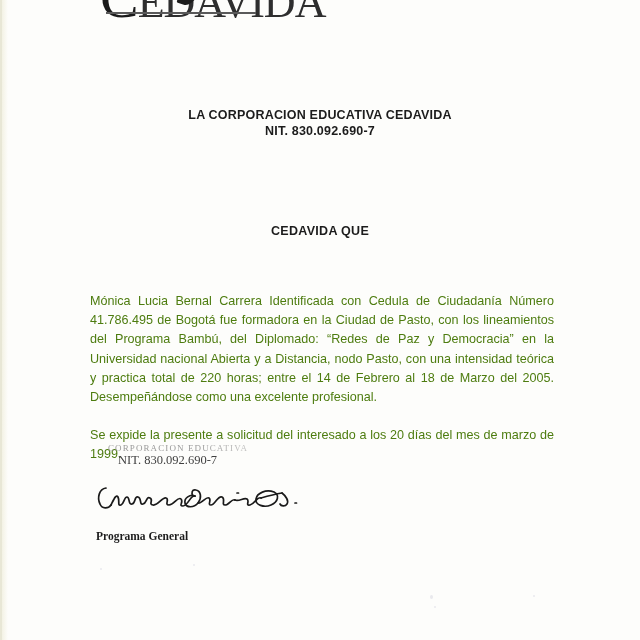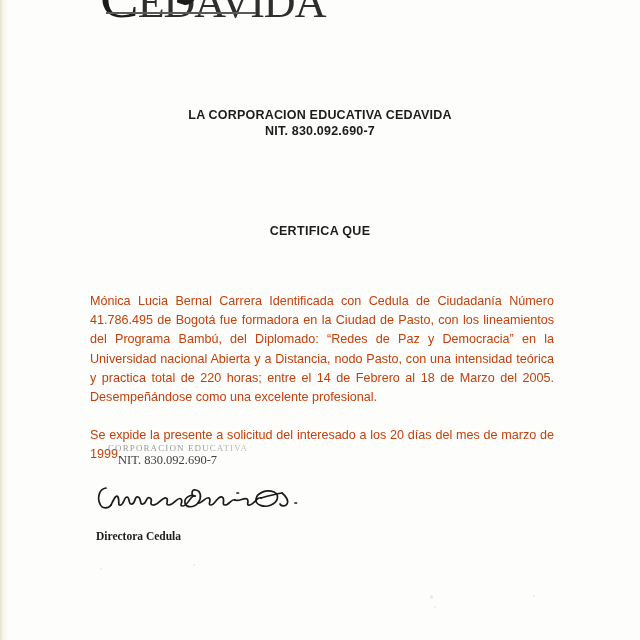--- a/index.html
+++ b/index.html
@@ -96,21 +96,21 @@
   #certifica  { top: 224px; font-size: 12.5px; letter-spacing: 0.3px; }
 
   
   #body-text {
     position: absolute;
     left: 90px;
     top: 292px;
     width: 464px;
     font-size: 12.6px;
     line-height: 19.2px;
-    color: #c2410c;
+    color: #4d7c0f;
     text-align: justify;
     text-justify: inter-word;
   }
   #body-text p {
     margin: 0;
   }
   #body-text p.gap {
     margin-top: 19px;
   }
 
@@ -199,21 +199,21 @@
 
   <div id="logo-block">
     <div id="logo-text"><span id="logo-cap">C</span><span>EDAVIDA</span></div>
     <div id="logo-swash"></div>
     <div id="logo-underline"></div>
   </div>
 
   <div class="center-head" id="org-line-1">LA CORPORACION EDUCATIVA CEDAVIDA</div>
   <div class="center-head" id="org-line-2">NIT. 830.092.690-7</div>
 
-  <div class="center-head" id="certifica">CERTIFICA QUE</div>
+  <div class="center-head" id="certifica">CEDAVIDA QUE</div>
 
   <div id="body-text">
     <p>Mónica Lucia Bernal Carrera Identificada con Cedula de Ciudadanía Número 41.786.495 de Bogotá fue formadora en la Ciudad de Pasto, con los lineamientos del Programa Bambú, del Diplomado: “Redes de Paz y Democracia” en  la Universidad nacional Abierta y a Distancia, nodo Pasto, con una intensidad teórica y practica  total de 220 horas;  entre  el 14 de Febrero al 18 de Marzo del 2005. Desempeñándose como  una excelente profesional.</p>
     <p class="gap">Se expide la presente a solicitud del interesado a los 20 días del mes de marzo de 1999.</p>
   </div>
 
   <div id="stamp">
     <div id="stamp-top">CORPORACION EDUCATIVA</div>
     <div id="stamp-nit">NIT. 830.092.690-7</div>
   </div>
@@ -228,21 +228,21 @@
         <path d="M141 9 l1.5 0"></path>
         <path d="M139 16 C143 18, 148 13, 151 15 C154 17, 149 22, 154 21 C159 20, 161 12, 165 14"></path>
         <path d="M178 8 C170 5, 161 9, 160 15 C159 21, 168 24, 175 21 C182 18, 184 11, 178 8"></path>
         <path d="M165 14 C172 12, 180 10, 186 9"></path>
         <path d="M186 9 C190 12, 193 17, 191 20 C189 23, 185 22, 184 20"></path>
         <path d="M199 19 l1.5 0"></path>
       </g>
     </svg>
   </div>
 
-  <div id="sig-title">Directora Cedula</div>
+  <div id="sig-title">Programa General</div>
 
   <div class="speck" style="left:100px;top:568px;width:2px;height:2px;"></div>
   <div class="speck" style="left:193px;top:564px;width:2px;height:2px;"></div>
   <div class="speck" style="left:1033px;top:0;width:0;height:0;"></div>
   <div class="speck" style="left:430px;top:595px;width:3px;height:4px;"></div>
   <div class="speck" style="left:434px;top:606px;width:2px;height:2px;"></div>
   <div class="speck" style="left:533px;top:595px;width:2px;height:2px;"></div>
 
 </div>
 

